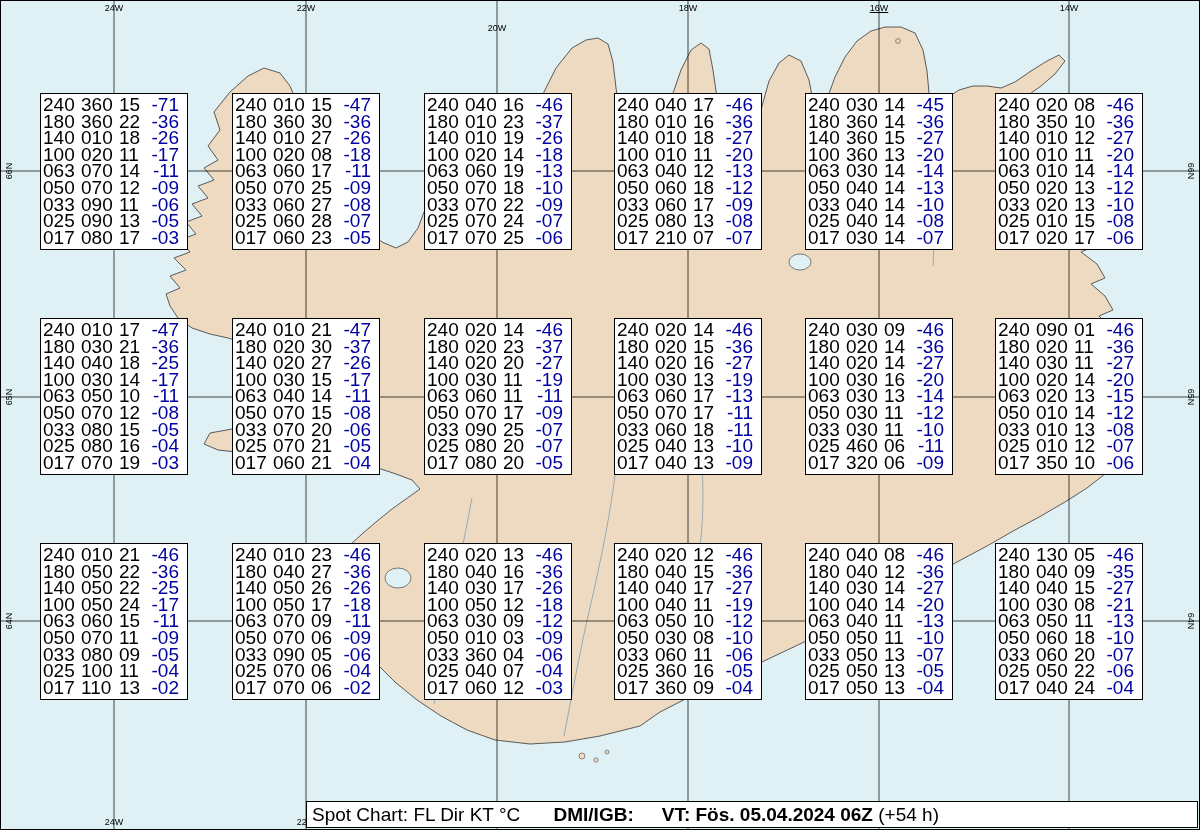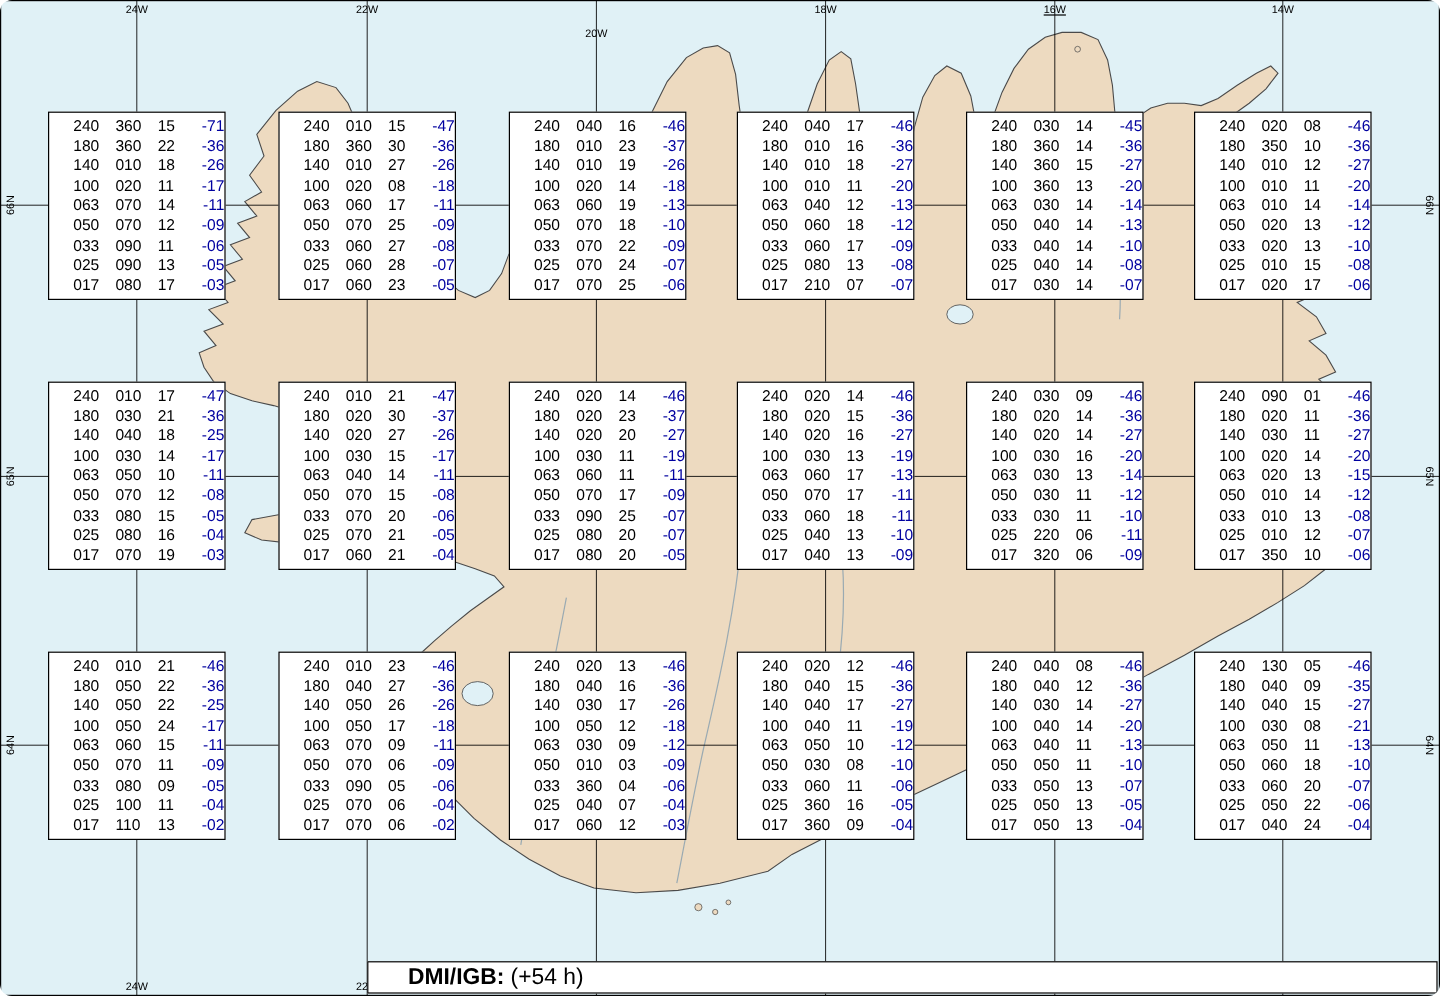--- a/index.html
+++ b/index.html
@@ -3,40 +3,40 @@
 <meta charset="utf-8">
 <style>
   :root{
     --temperature-text:#0000a0;
     --land:#eddac0;
     --sea:#e0f1f6;
   }
   html,body{margin:0;padding:0;}
   .stage{
     position:relative;width:1200px;height:830px;overflow:hidden;
-    background:var(--sea);font-family:"Liberation Sans",sans-serif;border-radius:10px;
+    background:var(--sea);font-family:"Liberation Sans",sans-serif;
   }
   svg.map{position:absolute;left:0;top:0;z-index:0;}
   svg .sea{fill:var(--sea);}
   svg .land{fill:var(--land);stroke:#4a4a4a;stroke-width:0.9;}
   svg .land-dot{fill:var(--land);stroke:#4a4a4a;stroke-width:0.6;}
   svg .river{fill:none;stroke:#9aaab2;stroke-width:1;}
   svg .lake{fill:var(--sea);stroke:#4a4a4a;stroke-width:0.7;}
   svg .gridline{stroke:#000;stroke-width:0.8;opacity:0.9;}
   .labels-layer{position:absolute;inset:0;z-index:1;}
   .tick-label{
     position:absolute;font-size:9px;line-height:10px;color:#000;
     font-family:"Liberation Sans",sans-serif;white-space:nowrap;
   }
   .boxes-layer{position:absolute;inset:0;z-index:2;}
   .spot-box{
     position:absolute;width:148px;height:157px;box-sizing:border-box;
     background:#ffffff;border:1px solid #000;
-    padding:3px 0 0 20px;
-    font-family:"Liberation Sans",sans-serif;font-size:13px;line-height:16.6px;color:#000;
+    padding:3px 0 0 2px;
+    font-family:"Liberation Sans",sans-serif;font-size:19px;line-height:16.6px;color:#000;
   }
   .spot-row{display:flex;}
   .spot-row .c0{width:38px;}
   .spot-row .c1{width:38px;}
   .spot-row .c2{width:28px;}
   .spot-row .c3{width:32px;text-align:right;color:var(--temperature-text);}
   .caption{
     position:absolute;left:306px;right:2px;bottom:2px;height:27px;box-sizing:border-box;
     background:#fff;border:1px solid #000;z-index:3;
     display:flex;align-items:center;padding:0 5px;
@@ -739,21 +739,21 @@
           <span class="c3">-12</span>
         </div>
         <div class="spot-row">
           <span class="c0">033</span>
           <span class="c1">030</span>
           <span class="c2">11</span>
           <span class="c3">-10</span>
         </div>
         <div class="spot-row">
           <span class="c0">025</span>
-          <span class="c1">220</span>
+          <span class="c1">460</span>
           <span class="c2">06</span>
           <span class="c3">-11</span>
         </div>
         <div class="spot-row">
           <span class="c0">017</span>
           <span class="c1">320</span>
           <span class="c2">06</span>
           <span class="c3">-09</span>
         </div>
       </div>
@@ -1145,18 +1145,20 @@
         <div class="spot-row">
           <span class="c0">017</span>
           <span class="c1">040</span>
           <span class="c2">24</span>
           <span class="c3">-04</span>
         </div>
       </div>
     </div>
 
   <div class="caption">
+    <span>Spot Chart: FL Dir KT °C </span>
     <span class="bold">DMI/IGB:</span>
+    <span class="bold">VT: Fös. 05.04.2024 06Z</span>
     <span> (+54 h)</span>
   </div>
 
   <div class="frame"></div>
 </div>
 
 </body></html>

